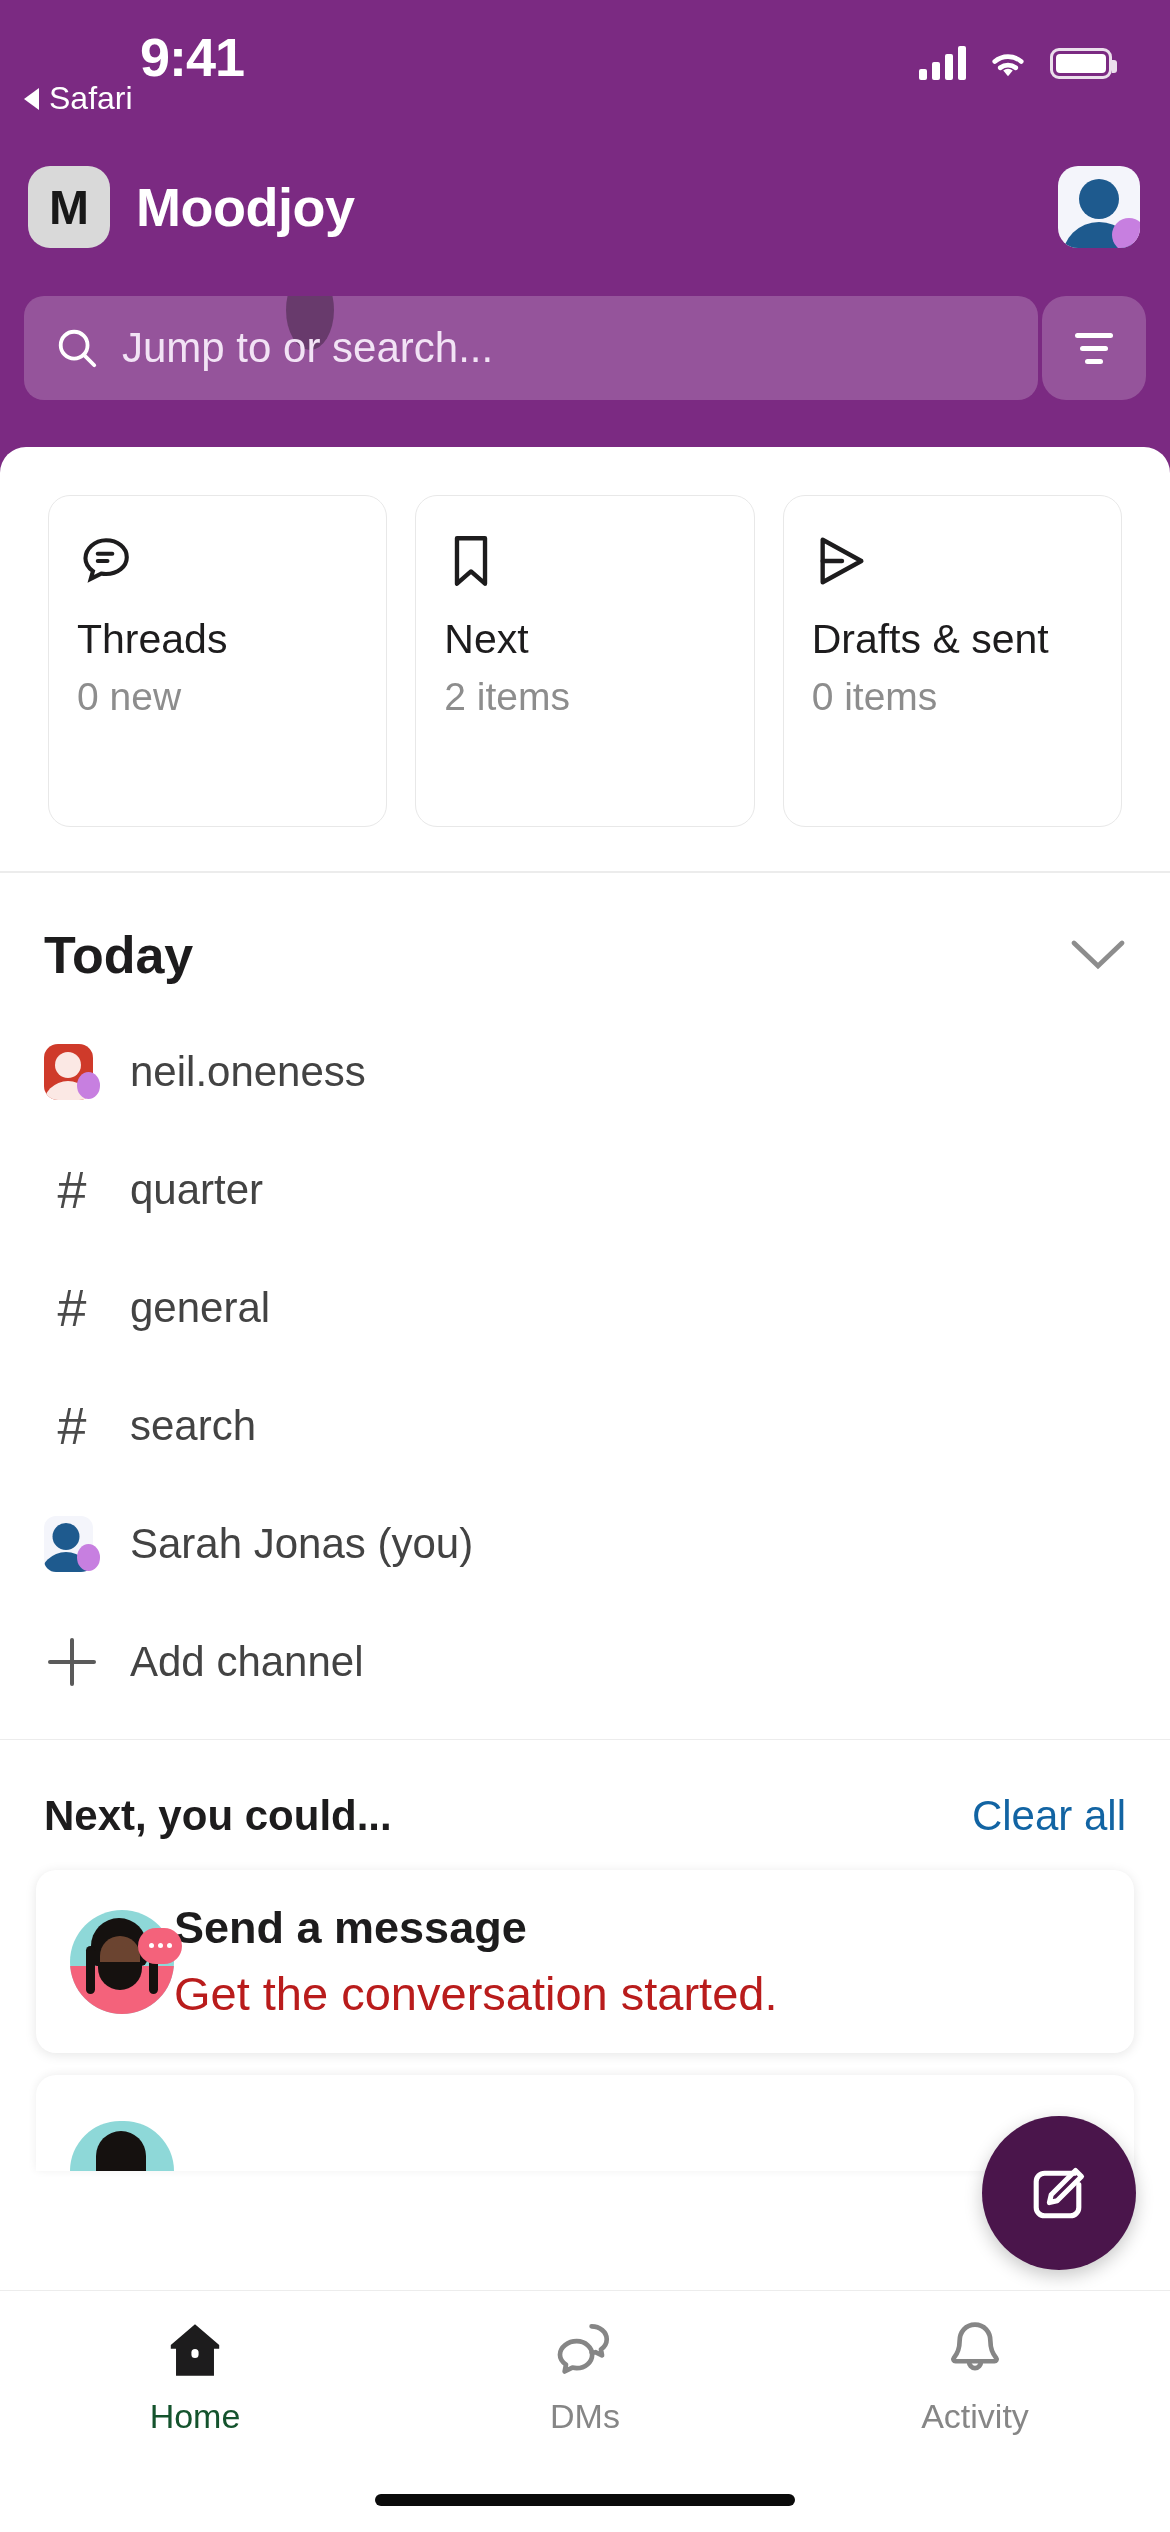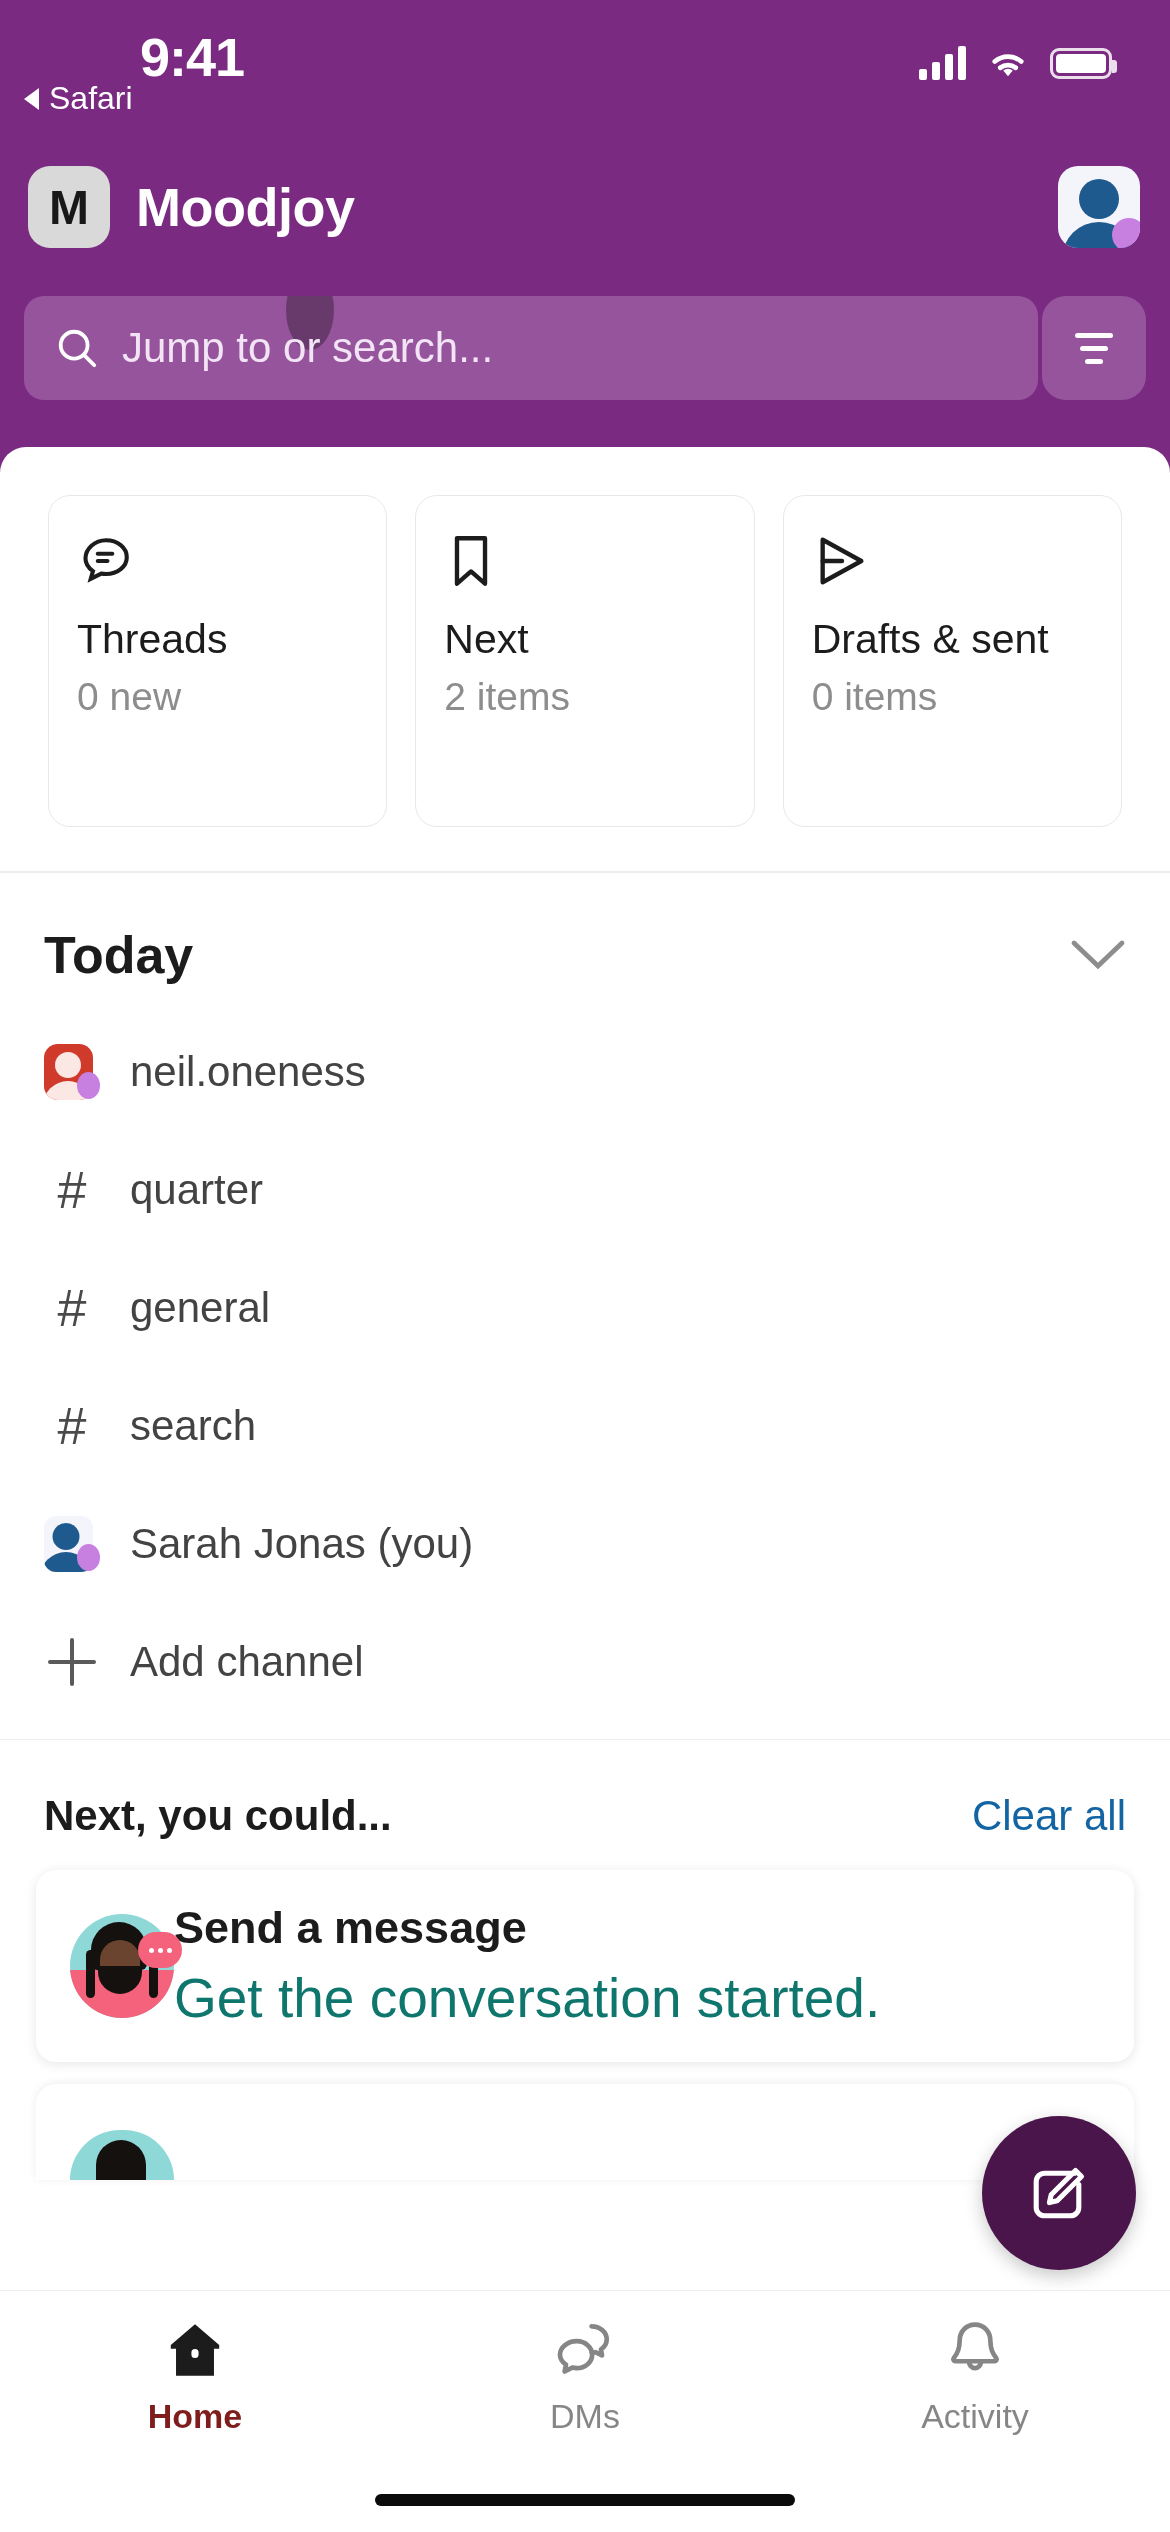--- a/index.html
+++ b/index.html
@@ -155,21 +155,21 @@
   }
   .nyc-title { font-size:42px; font-weight:700; color:#1d1c1d; }
   .nyc-clear { font-size:42px; color:#1264A3; font-weight:400; }
 
   .sugg-card {
     margin:0 36px 22px 36px; background:#fff; border-radius:20px;
     box-shadow:0 2px 12px rgba(0,0,0,.10);
     display:flex; align-items:center; padding:32px 34px; min-height:170px;
   }
   .sugg-txt .h { font-size:45px; font-weight:700; color:#1d1c1d; }
-  .sugg-txt .p { font-size:55px; color:#0f766e; margin-top:12px; }
+  .sugg-txt .p { font-size:47px; color:#b91c1c; margin-top:12px; }
 
   .illus { position:relative; width:104px; height:104px; flex:none; }
   .illus .circ { position:absolute; inset:0; border-radius:50%; overflow:hidden; background:#8ED8D8; }
   .illus .pinkbot { position:absolute; left:0; bottom:0; width:100%; height:46%; background:#F4627B; }
   .illus .hair { position:absolute; left:21px; top:8px; width:56px; height:48px;
                  border-radius:28px 28px 6px 6px; background:#15110F; }
   .illus .face { position:absolute; left:30px; top:26px; width:40px; height:48px;
                  border-radius:20px 20px 19px 19px; background:#6B4430; }
   .illus .beard { position:absolute; left:28px; top:52px; width:44px; height:28px;
                   border-radius:0 0 22px 22px; background:#15110F; }
@@ -200,21 +200,21 @@
   }
 
   
   .tabbar {
     position:absolute; bottom:0; left:0; width:1170px; height:242px;
     background:#fff; border-top:1.5px solid #ececec;
     display:flex; align-items:flex-start; padding-top:26px; z-index:9;
   }
   .tab { flex:1; display:flex; flex-direction:column; align-items:center; gap:14px; }
   .tab .tl { font-size:34px; color:#868686; }
-  .tab.active .tl { color:#7f1d1d; font-weight:700; }
+  .tab.active .tl { color:#14532d; font-weight:400; }
   .homebar {
     position:absolute; bottom:26px; left:50%; transform:translateX(-50%);
     width:420px; height:12px; border-radius:6px; background:#0b0b0b;
   }
 </style>
 </head>
 <body>
 
 <div class="phone">
 

